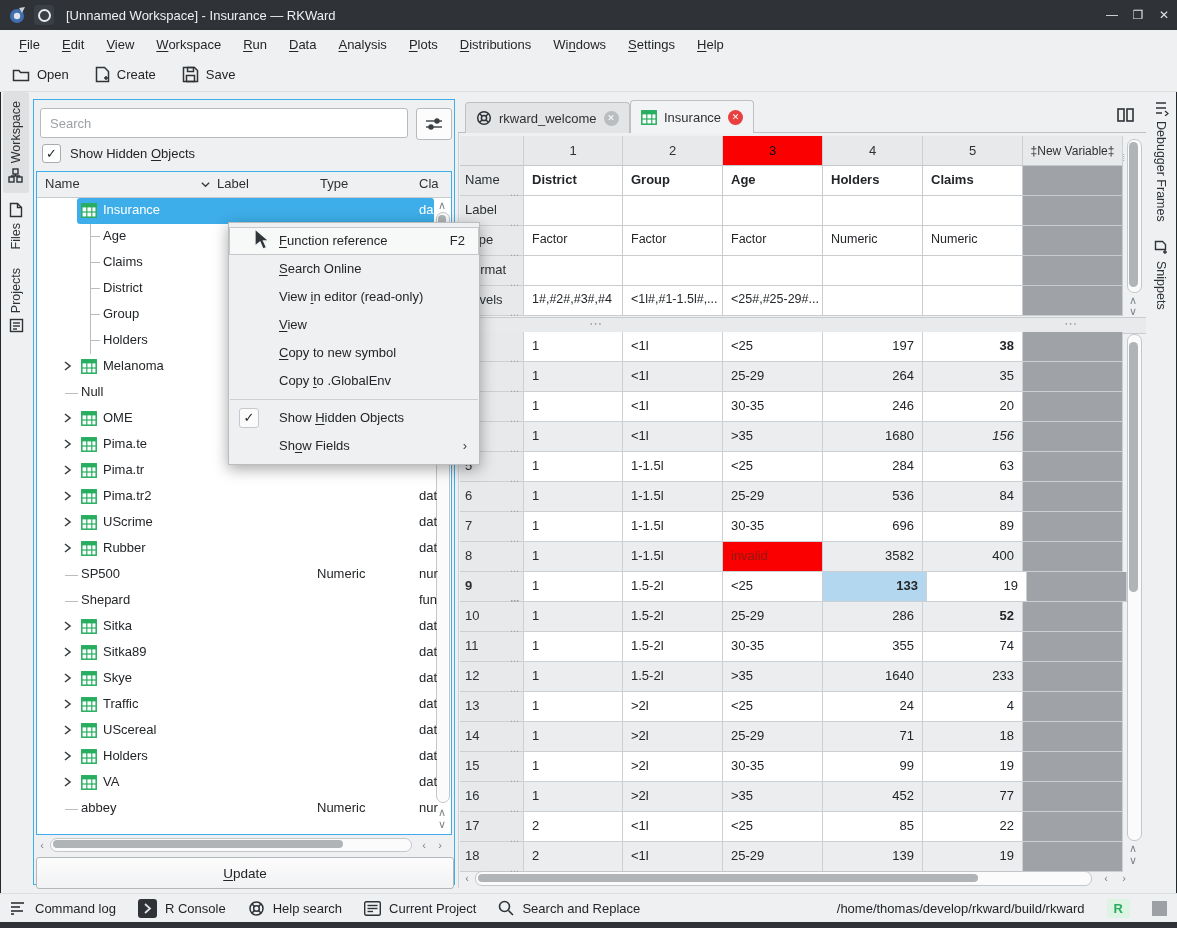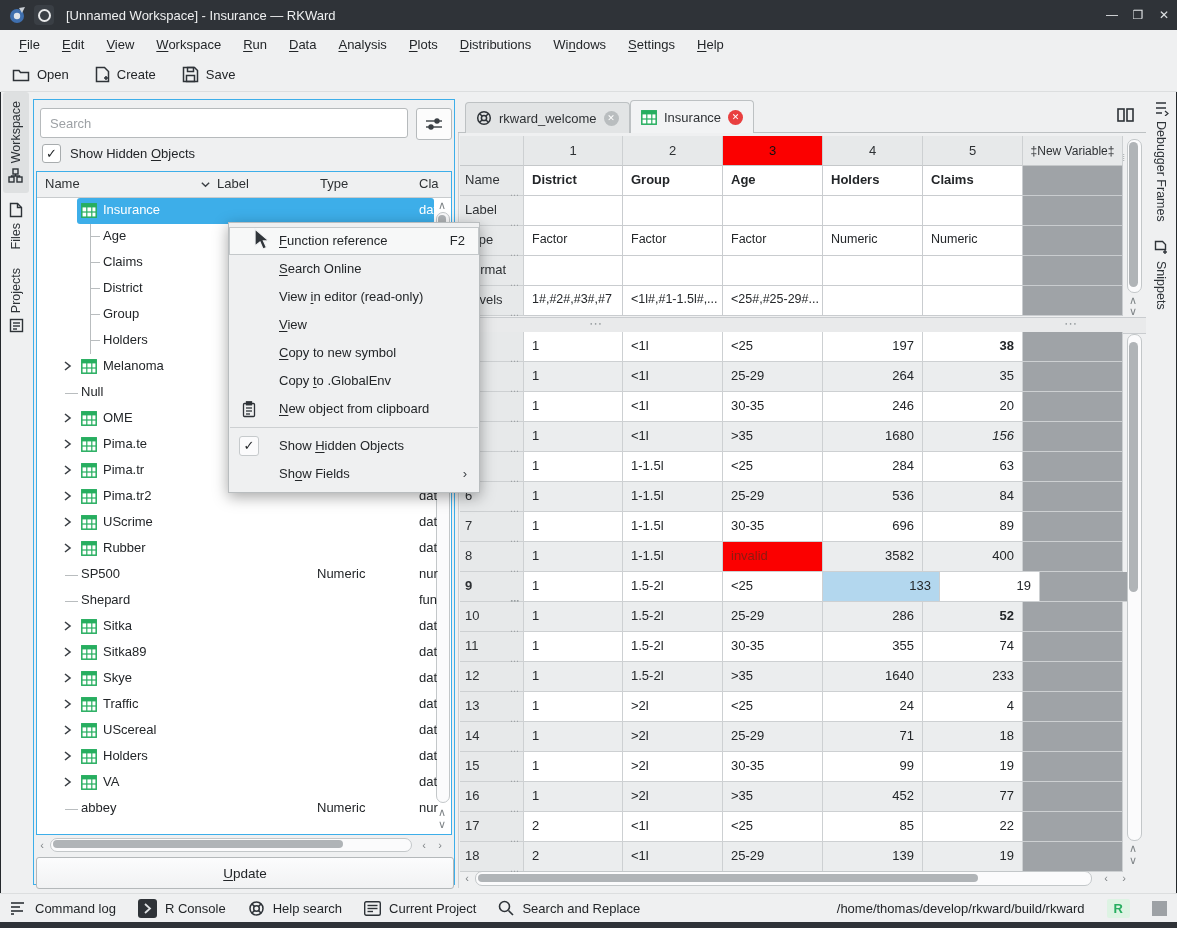--- a/index.html
+++ b/index.html
@@ -685,21 +685,21 @@
             <div class="rh">Format</div>
             <div class="mcell" style="width: 99px;"></div>
             <div class="mcell" style="width: 100px;"></div>
             <div class="mcell" style="width: 100px;"></div>
             <div class="mcell" style="width: 100px;"></div>
             <div class="mcell" style="width: 100px;"></div>
             <div class="mcell gray" style="width: 100px;"></div>
           </div>
           <div class="mrow">
             <div class="rh">Levels</div>
-            <div class="mcell" style="width: 99px;">1#,#2#,#3#,#7</div>
+            <div class="mcell" style="width: 99px;">1#,#2#,#3#,#4</div>
             <div class="mcell" style="width: 100px;">&lt;1l#,#1-1.5l#,...</div>
             <div class="mcell" style="width: 100px;">&lt;25#,#25-29#...</div>
             <div class="mcell" style="width: 100px;"></div>
             <div class="mcell" style="width: 100px;"></div>
             <div class="mcell gray" style="width: 100px;"></div>
           </div>
         </div>
       <div class="vscroll" style="right:4px;top:6px;height:178px;">
         <div class="sb-track" style="top:0;height:152px;left:1px;width:13px;"></div>
         <div class="sb-thumb" style="top:3px;height:145px;left:3px;width:9px;"></div>
@@ -778,21 +778,21 @@
             <div class="dcell invalid" style="width: 100px;">invalid</div>
             <div class="dcell num" style="width: 100px;">3582</div>
             <div class="dcell num" style="width: 100px;">400</div>
             <div class="dcell gray" style="width: 100px;"></div>
           </div>
           <div class="drow">
             <div class="rh cur">9</div>
             <div class="dcell" style="width: 99px;">1</div>
             <div class="dcell" style="width: 100px;">1.5-2l</div>
             <div class="dcell" style="width: 100px;">&lt;25</div>
-            <div class="dcell num selcell" style="width: 117px;">133</div>
+            <div class="dcell num selcell" style="width: 104px; font-weight: bold;">133</div>
             <div class="dcell num" style="width: 100px;">19</div>
             <div class="dcell gray" style="width: 100px;"></div>
           </div>
           <div class="drow alt">
             <div class="rh">10</div>
             <div class="dcell" style="width: 99px;">1</div>
             <div class="dcell" style="width: 100px;">1.5-2l</div>
             <div class="dcell" style="width: 100px;">25-29</div>
             <div class="dcell num" style="width: 100px;">286</div>
             <div class="dcell num" style="width: 100px; font-weight: bold;">52</div>
@@ -887,29 +887,20 @@
     </div>
   </div>
 
   <div class="ctxmenu" id="ctxmenu">
       <div class="ci hover"><span><u>F</u>unction reference</span><span class="sc">F2</span></div>
       <div class="ci"><span><u>S</u>earch Online</span></div>
       <div class="ci"><span>View <u>i</u>n editor (read-only)</span></div>
       <div class="ci"><span><u>V</u>iew</span></div>
       <div class="ci"><span><u>C</u>opy to new symbol</span></div>
       <div class="ci"><span>Copy <u>t</u>o .GlobalEnv</span></div>
-      <div class="ci"><span><u>N</u>ew object from clipboard</span><span class="gut">
-          <svg width="14" height="17" viewBox="0 0 14 17" fill="none" stroke="#2e3338" stroke-width="1.3">
-            <rect x="1.5" y="2.5" width="11" height="13" rx="1"></rect>
-            <rect x="4.5" y="0.8" width="5" height="3" fill="#2e3338"></rect>
-            <line x1="4" y1="7" x2="10" y2="7"></line>
-            <line x1="4" y1="10" x2="10" y2="10"></line>
-            <line x1="4" y1="13" x2="8" y2="13"></line>
-          </svg>
-        </span></div>
       <div class="csep"></div>
       <div class="ci"><span>Show <u>H</u>idden Objects</span><span class="gut">
           <span class="check">✓</span>
         </span></div>
       <div class="ci"><span>Sh<u>o</u>w Fields</span><span class="sub">›</span></div>
     </div>
   <svg class="cursor" style="left:254px;top:228px;" width="22" height="24" viewBox="0 0 22 24">
     <polygon points="1,1 1,18 6,14 9,21 12.5,19.5 9.5,13 15,13" fill="#30353a" stroke="#f2f3f4" stroke-width="1.3"></polygon>
   </svg>
 

